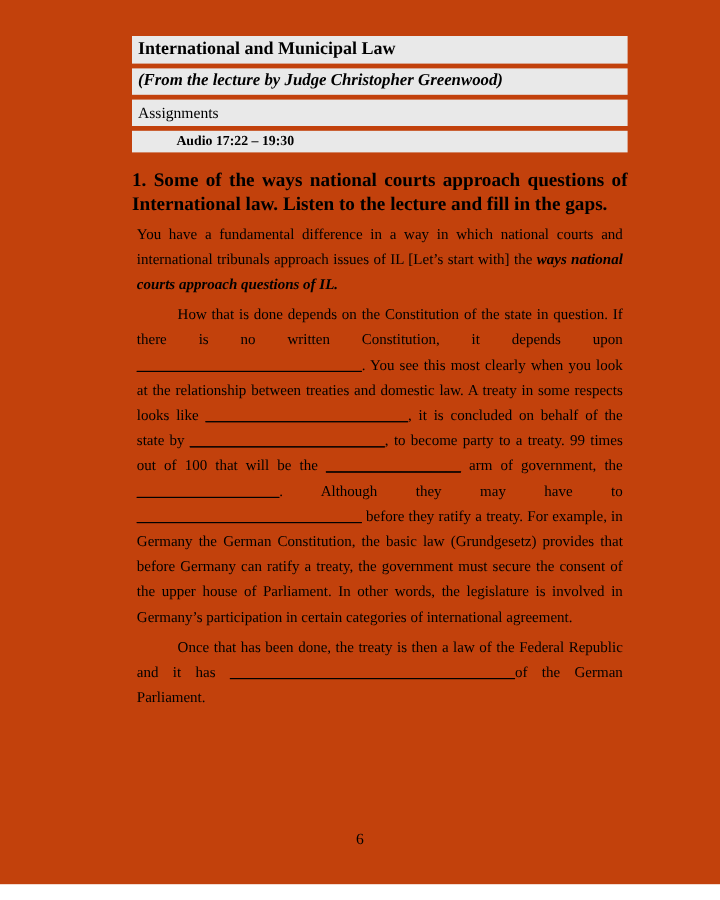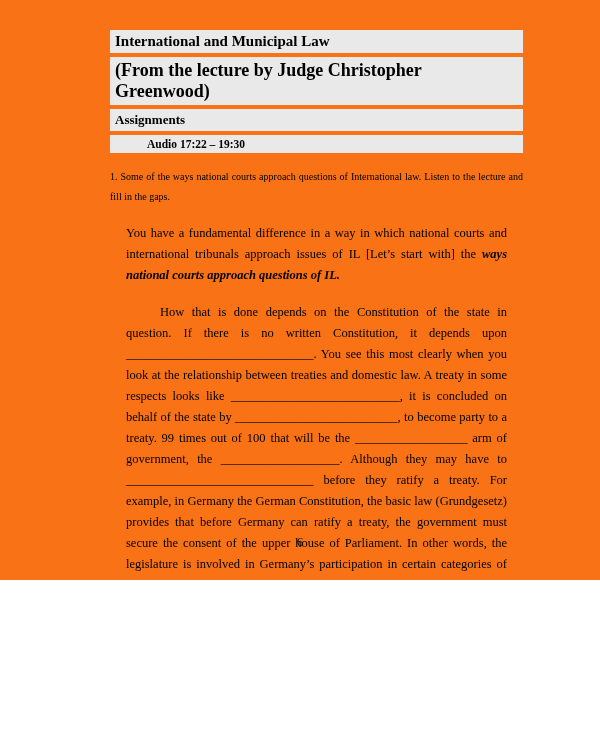--- a/index.html
+++ b/index.html
@@ -3,60 +3,59 @@
 <meta charset="utf-8">
 <style>
   html, body {
     margin: 0;
     padding: 0;
     background: #ffffff;
   }
   .page {
     position: relative;
     width: 600px;
-    height: 580px;
-    background: #f97316;
+    height: 737px;
+    background: #c2410c;
     font-family: "Liberation Serif", "DejaVu Serif", serif;
     color: #000000;
     overflow: hidden;
   }
   .doc {
     position: absolute;
     left: 110px;
     top: 30px;
     width: 413px;
   }
   .hdr {
     background: var(--highlight, #e9e9e9);
     padding: 3px 5px;
     margin-bottom: 4px;
-    font-weight: bold;
   }
   .hdr.title   { font-size: 15px; font-weight: bold; }
-  .hdr.byline  { font-size: 18px; font-weight: bold; }
+  .hdr.byline  { font-size: 14px; font-weight: bold; font-style: italic; }
   .hdr.plain   { font-size: 13px; }
   .hdr.audio   { font-size: 11.5px; font-weight: bold; padding-left: 37px; }
   .task {
     margin: 14px 0 0 0;
-    font-size: 10px;
-    font-weight: normal;
+    font-size: 16px;
+    font-weight: bold;
     line-height: 20px;
     text-align: justify;
   }
   .para {
-    margin: 16px;
+    margin: 4px;
     font-size: 12.5px;
     line-height: 21px;
     text-align: justify;
   }
   .para.indent { text-indent: 34px; }
   .u  { }
   .bi { font-weight: bold; font-style: italic; }
   .i  { }
-  .blank { letter-spacing: 0; }
+  .blank { letter-spacing: 0; text-decoration: underline; }
   .pagenum {
     position: absolute;
     left: 0;
     right: 0;
     bottom: 30px;
     text-align: center;
     font-size: 13px;
   }
 </style>
 </head>
@@ -72,18 +71,19 @@
 
     <p class="task">
       <span>1. Some of the ways national courts approach questions of International law.</span>
       <span>Listen to the lecture and fill in the gaps.</span>
     </p>
 
     <p class="para"><span>You have a fundamental difference in a way in which national courts and international tribunals approach issues of IL [Let’s start with] the </span><span class="bi">ways national courts approach questions of IL.</span></p>
 
     <p class="para indent"><span>How that is done depends on the Constitution of </span><span class="u">the state in question</span><span>. If there is no written Constitution, it depends upon </span><span class="blank">______________________________</span><span>. You see this most clearly when you look at the relationship between treaties and domestic law. A treaty in some respects looks like </span><span class="blank">___________________________</span><span>, it is concluded on behalf of the state by </span><span class="blank">__________________________</span><span>, to become party to a treaty. 99 times out of 100 that will be the </span><span class="blank">__________________</span><span> arm of government, the </span><span class="blank">___________________</span><span>. Although they may have to </span><span class="blank">______________________________</span><span> before they </span><span class="u">ratify</span><span> a treaty. For example, in Germany the German Constitution, the basic law </span><span class="i">(Grundgesetz)</span><span> provides that before Germany can ratify a treaty, the government must secure the consent of the upper house of Parliament. In other words, the legislature is involved in Germany’s participation in certain categories of international agreement.</span></p>
 
+    <p class="para indent"><span>Once that has been done, the treaty is then a law of the Federal Republic and it has </span><span class="blank">______________________________________</span><span>of the German Parliament.</span></p>
 
 
   </div>
 
   <div class="pagenum">6</div>
 </div>
 
 </body></html>

